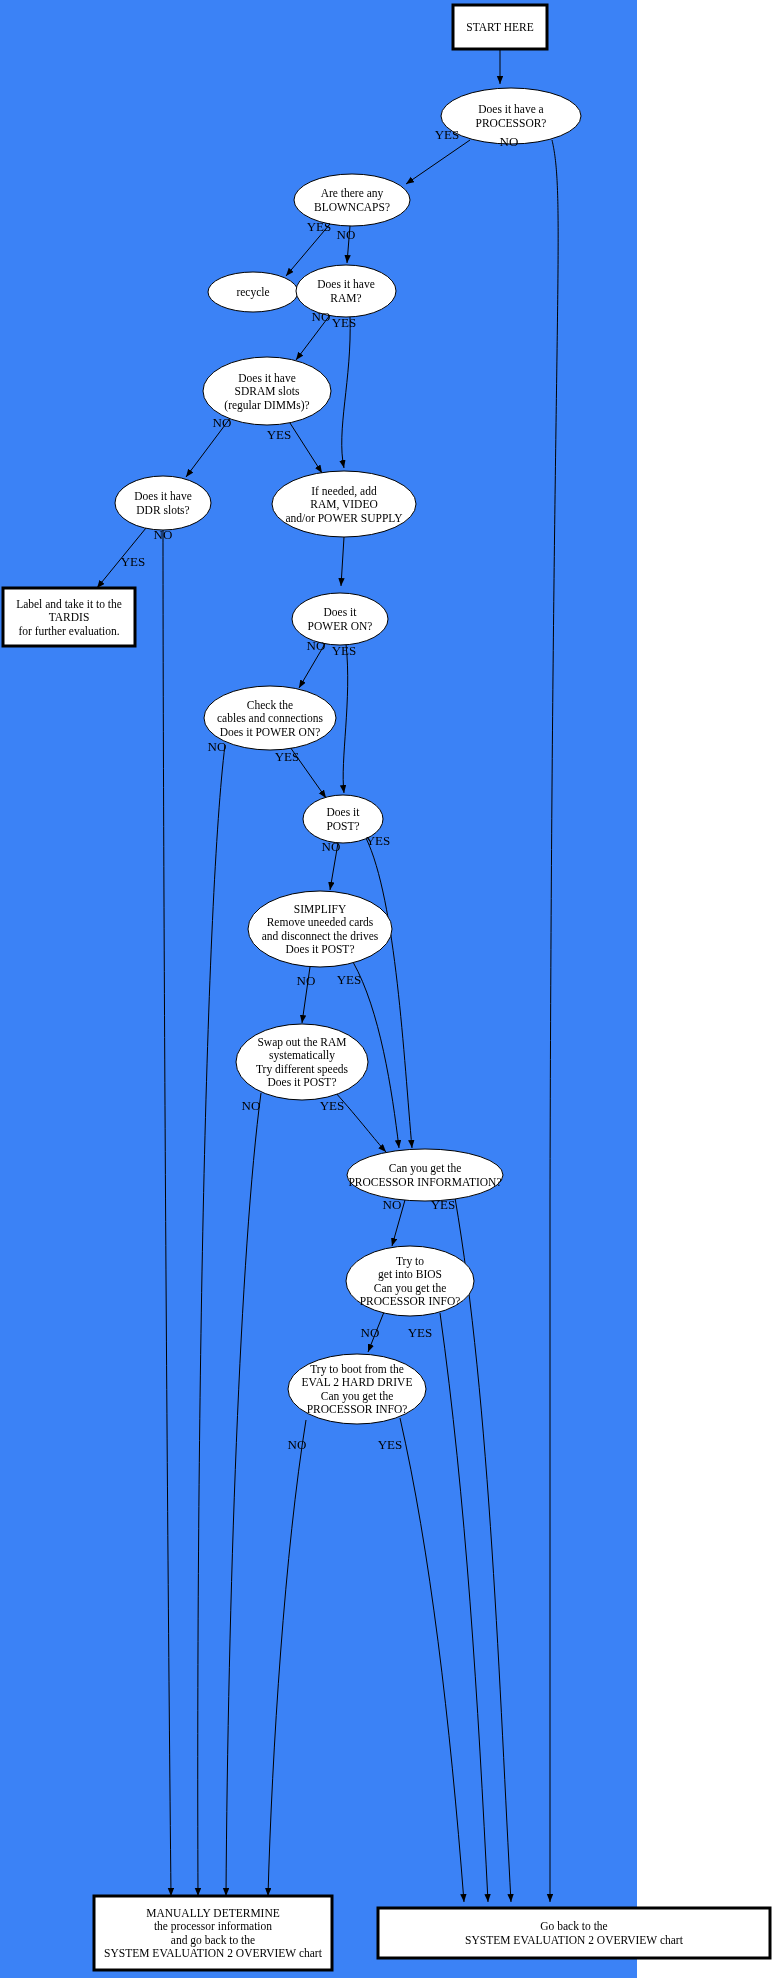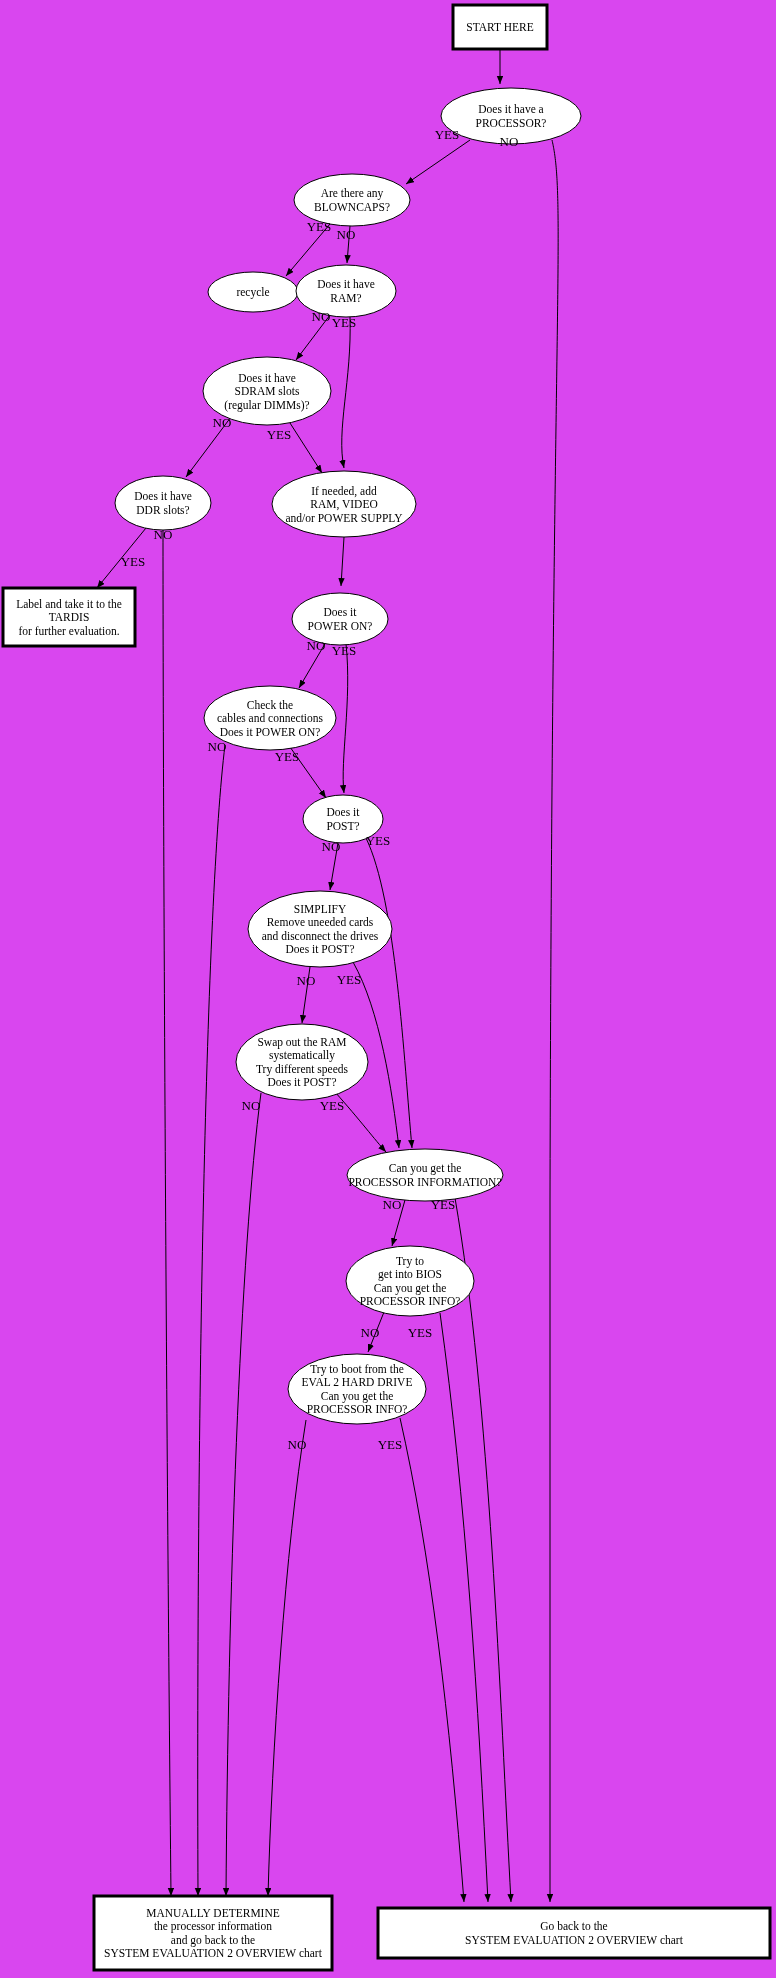--- a/index.html
+++ b/index.html
@@ -1,16 +1,16 @@
 <!DOCTYPE html>
 <html><head>
 <meta charset="utf-8">
 <style>
   html,body{margin:0;padding:0;background:#ffffff;}
-  #canvas{position:relative;width:776px;height:1978px;background:#d946ef;
+  #canvas{position:relative;width:637px;height:1978px;background:#3b82f6;
           font-family:"Liberation Serif","DejaVu Serif",serif;}
   svg{position:absolute;left:0;top:0;width:776px;height:1978px;}
   .node-text{font-family:"Liberation Serif","DejaVu Serif",serif;
              font-size:11.5px;fill:#000;text-anchor:middle;}
   .edge-label{font-family:"Liberation Serif","DejaVu Serif",serif;
               font-size:13px;fill:#000;text-anchor:middle;}
   .shape{fill:#ffffff;stroke:#000000;stroke-width:1;}
   .box{fill:#ffffff;stroke:#000000;stroke-width:3;}
   .link{fill:none;stroke:#000000;stroke-width:1;}
 </style>

